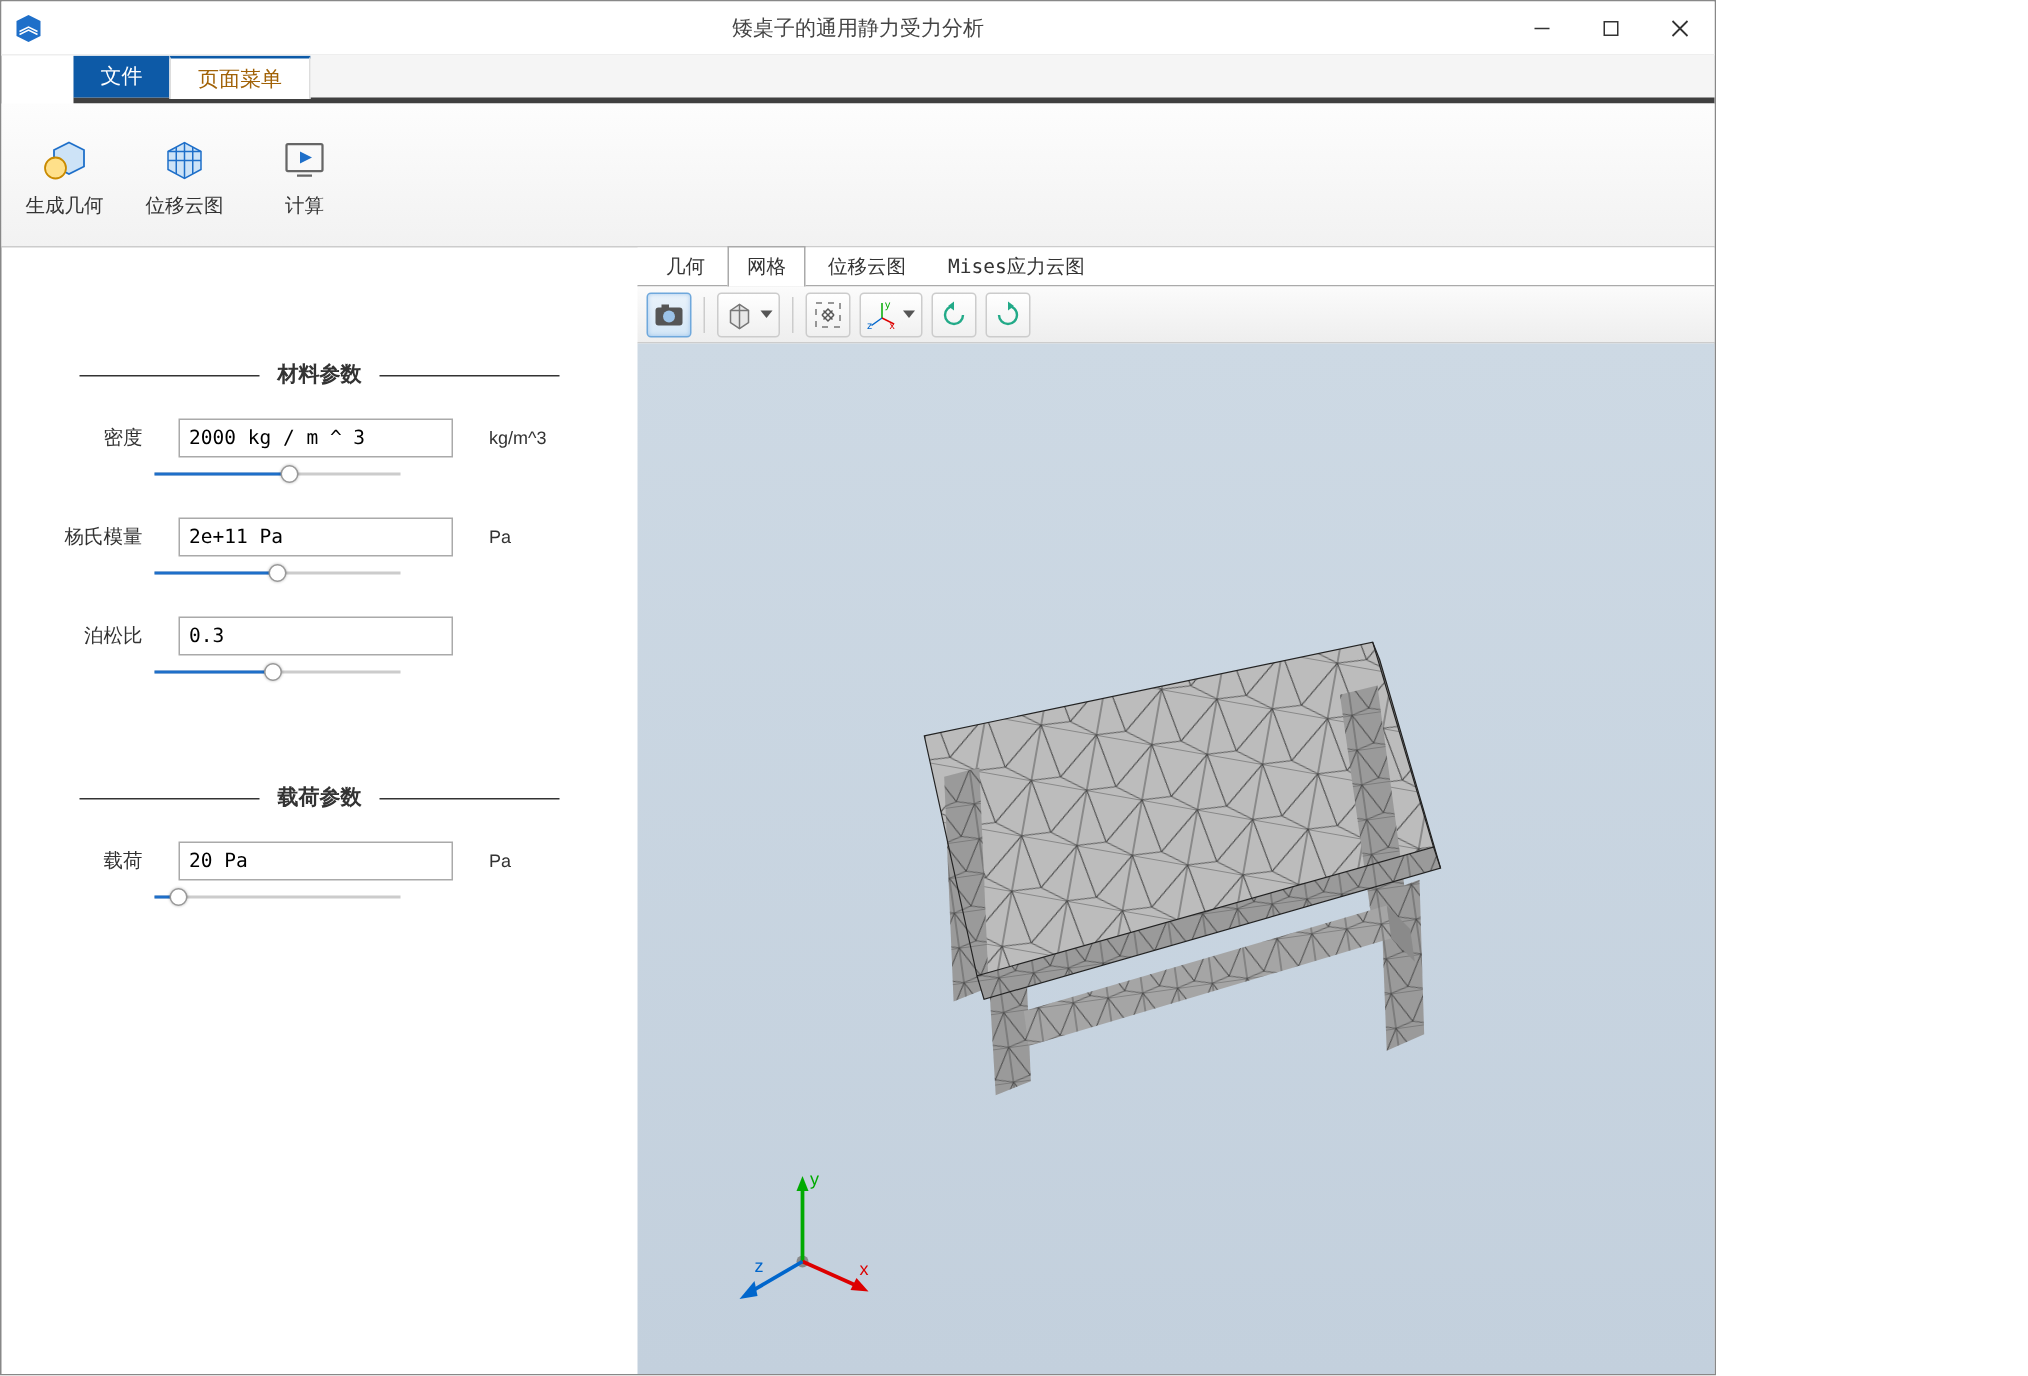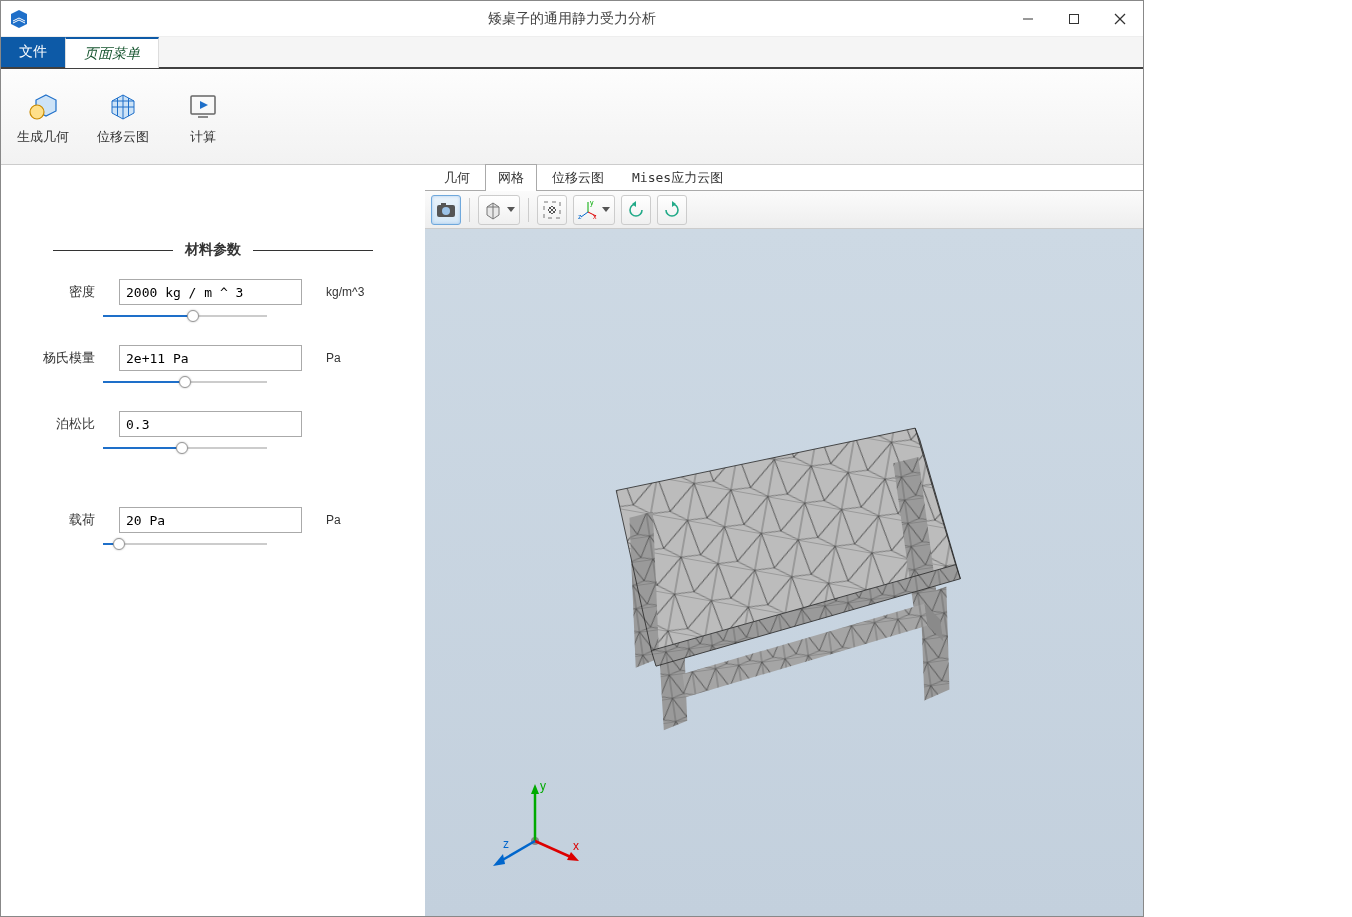--- a/index.html
+++ b/index.html
@@ -44,37 +44,37 @@
     width: 46px; height: 36px;
     display: flex; align-items: center; justify-content: center;
     font-size: 16px; color: #333;
     cursor: default;
   }
   .tabs-row {
     height: 32px;
     display: flex;
     align-items: stretch;
     background: #f5f5f5;
-    border-bottom: 2px solid #404040;
+    border-bottom: 4px solid #404040;
+    margin-left: 48px;
   }
   .tab {
     padding: 0 18px;
     display: flex; align-items: center;
     font-size: 14px;
     cursor: default;
   }
   .tab.file { background: #0d5aa7; color: #fff; }
   .tab.active {
     background: #fff;
-    color: #14532d;
+    color: #a16207;
     border-top: 2px solid #0d5aa7;
     border-right: 1px solid #ddd;
     border-left: 1px solid #ddd;
     margin-bottom: -1px;
-    font-style: italic;
   }
   .ribbon {
     height: 96px;
     display: flex;
     align-items: center;
     padding: 6px 10px;
     background: linear-gradient(#fdfdfd,#f2f2f2);
     border-bottom: 1px solid #ccc;
     gap: 16px;
   }
@@ -343,20 +343,21 @@
       </div>
       <div class="slider-wrap">
         <div class="slider">
           <div class="track-bg"></div>
           <div class="track-fill" style="width:48%"></div>
           <div class="thumb" style="left:48%"></div>
         </div>
       </div>
 
       <div style="height:30px"></div>
+      <div class="section-header">载荷参数</div>
 
       <div class="param-row">
         <div class="param-label">载荷</div>
         <input class="param-input" value="20 Pa" style="">
         <div class="param-unit">Pa</div>
       </div>
       <div class="slider-wrap">
         <div class="slider">
           <div class="track-bg"></div>
           <div class="track-fill" style="width:10%"></div>

